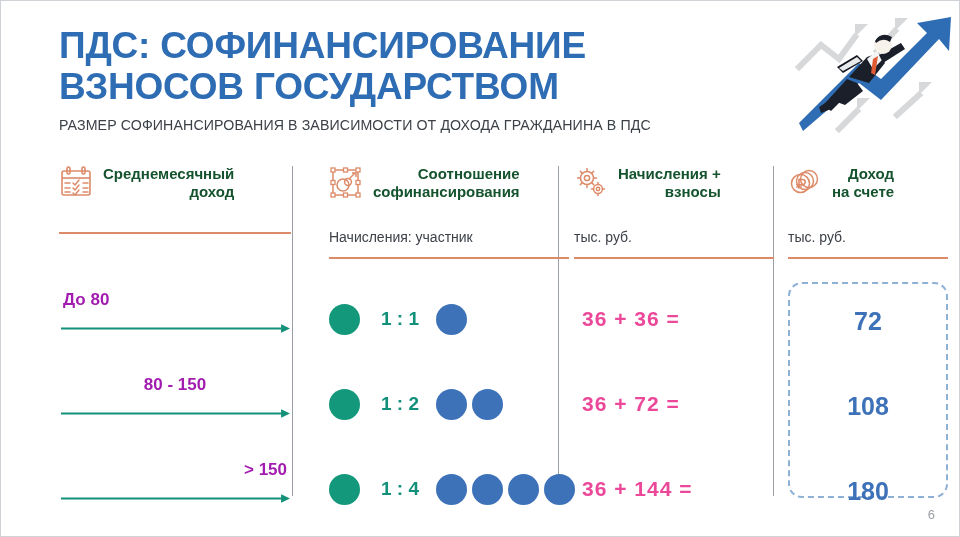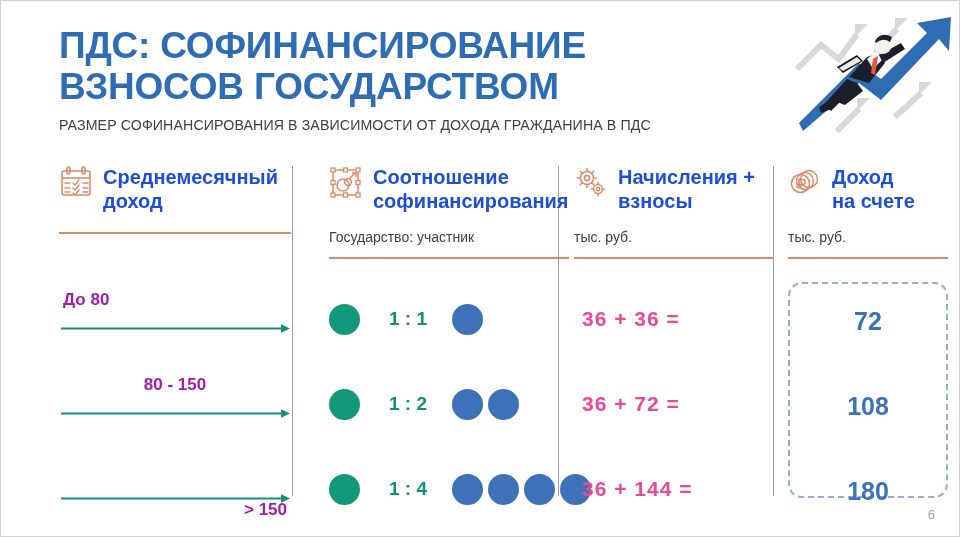--- a/index.html
+++ b/index.html
@@ -90,26 +90,27 @@
     gap: 10px;
     height: 56px;
   }
   .head-icon {
     flex: 0 0 auto;
     width: 34px;
     height: 34px;
     margin-top: 1px;
   }
   .head-title {
-    font-size: 20px;
+    font-size: 15px;
     font-weight: bold;
-    color: #1d4ed8;
+    color: #14532d;
     line-height: 1.22;
     white-space: pre-line;
     padding-top: 1px;
+    text-align: right;
   }
   .head-sub {
     margin-top: 9px;
     font-size: 14px;
     color: #3c4148;
     white-space: nowrap;
   }
   .head-rule {
     margin-top: 12px;
     height: 2px;
@@ -139,35 +140,35 @@
   .arrow-label {
     position: absolute;
     top: 8px;
     font-size: 17px;
     font-weight: bold;
     color: #a21caf;
     white-space: nowrap;
   }
   .lab-left   { left: 4px; }
   .lab-center { left: 50%; transform: translateX(-50%); }
-  .lab-right  { right: 4px; margin-top: 40px; }
+  .lab-right  { right: 4px; }
   .arrow-line {
     position: absolute;
     top: 38px;
     left: 2px;
     right: 0;
     height: 11px;
   }
 
   
   .ratio-wrap {
     display: flex;
     align-items: center;
     height: 74px;
-    gap: 12px;
+    gap: 4px;
   }
   .dot {
     border-radius: 50%;
     flex: 0 0 auto;
   }
   .dot-green {
     width: 31px;
     height: 31px;
     background: #13987B;
   }
@@ -382,21 +383,21 @@
               <rect x="14.5" y="3" width="4" height="4"></rect>
               <rect x="14.5" y="28" width="4" height="4"></rect>
               <rect x="2" y="15.5" width="4" height="4"></rect>
               <rect x="27" y="15.5" width="4" height="4"></rect>
             </g>
           </svg>
         </div>
         <div class="head-title">Соотношение
 софинансирования</div>
       </div>
-      <div class="head-sub">Государство: участник</div>
+      <div class="head-sub">Начисления: участник</div>
       <div class="head-rule"></div>
 
       <div class="rows">
 
         <div class="row row-0">
           <div class="ratio-wrap">
             <div class="dot dot-green"></div>
             <div class="ratio-text">1 : 1</div>
             <div class="blue-dots">
               <div class="dot dot-blue"></div>

